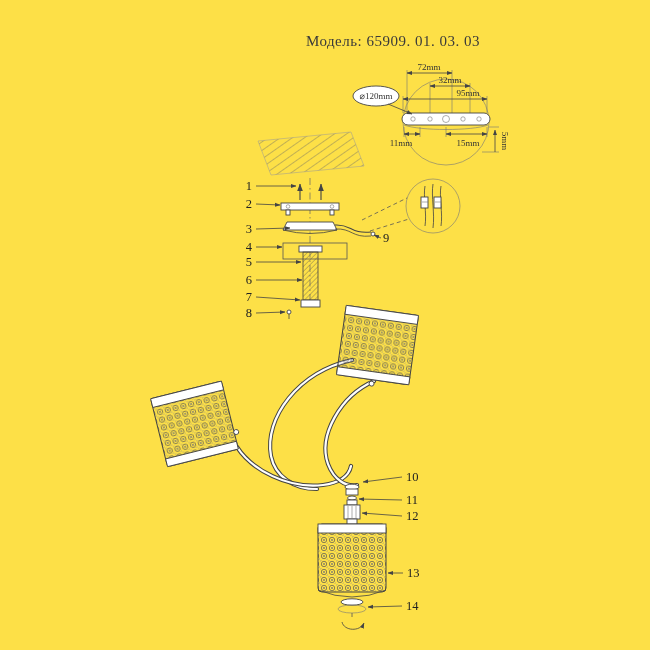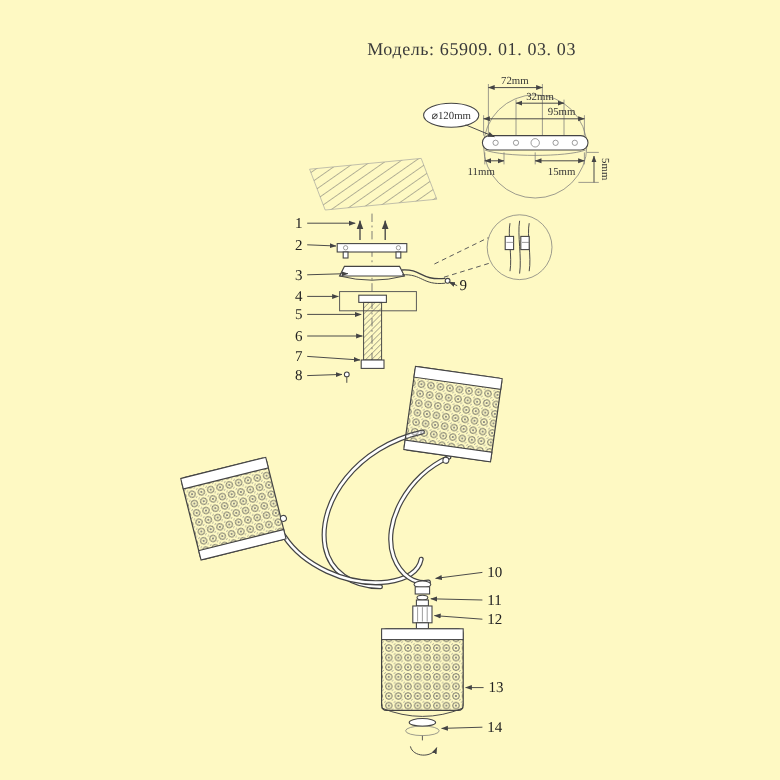--- a/index.html
+++ b/index.html
@@ -1,16 +1,16 @@
 <!DOCTYPE html>
 <html><head>
 <meta charset="utf-8">
 <style>
   html,body{margin:0;padding:0;background:#fff;}
-  .canvas{width:650px;height:650px;position:relative;background:#fef9c3;overflow:hidden;}
+  .canvas{width:650px;height:650px;position:relative;background:#fde047;overflow:hidden;}
   svg{display:block;}
   text{font-family:"Liberation Serif","DejaVu Serif",serif;fill:#333;}
   .title{font-size:15px;fill:#3a3a3a;letter-spacing:0.5px;}
   .dim{font-size:9px;fill:#333;}
   .part{font-size:12.5px;fill:#222;}
   .ln{stroke:#444;stroke-width:0.8;fill:none;}
   .ln2{stroke:#444;stroke-width:1.1;fill:none;}
   .thin{stroke:#777;stroke-width:0.6;fill:none;}
   .dash{stroke:#555;stroke-width:0.8;fill:none;stroke-dasharray:4 3;}
   .cdash{stroke:#666;stroke-width:0.7;fill:none;stroke-dasharray:7 3 1.5 3;}

